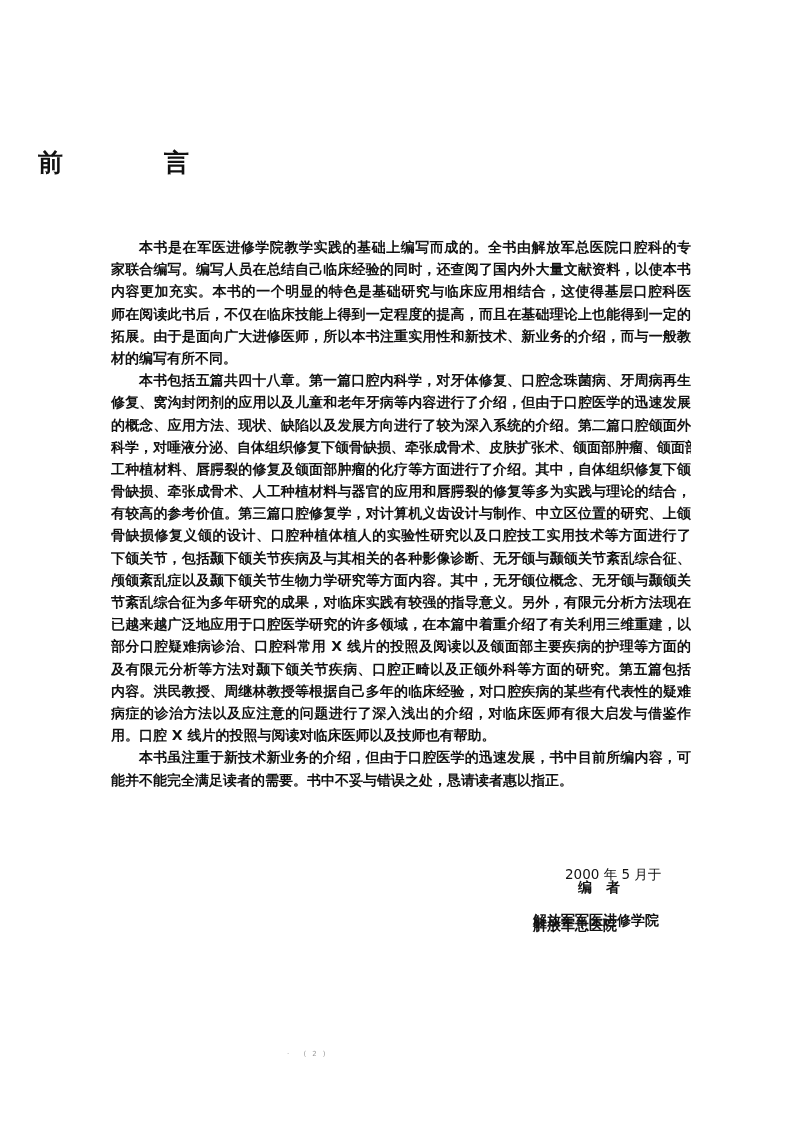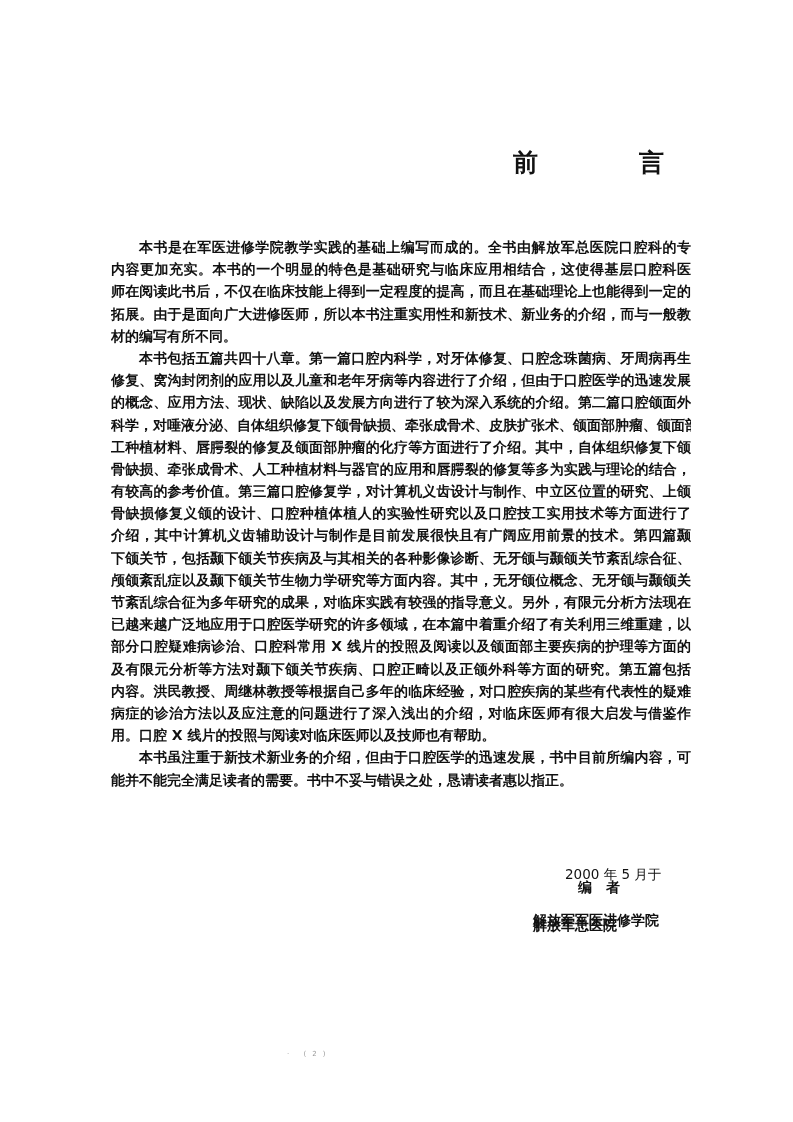--- a/index.html
+++ b/index.html
@@ -4,21 +4,21 @@
 <style>
   html, body { margin: 0; padding: 0; background: #ffffff; }
   body {
     width: 793px; height: 1122px; position: relative; overflow: hidden;
     font-family: "DejaVu Serif", "Liberation Serif", serif;
     color: #111111;
   }
   .page { position: absolute; left: 0; top: 0; width: 793px; height: 1122px; }
   .title {
     position: absolute; top: 146px; left: 0; width: 702px;
-    text-align: right; font-size: 25px; font-weight: bold;
+    text-align: left; font-size: 25px; font-weight: bold;
     letter-spacing: 38px; text-indent: 38px;
     font-family: "DejaVu Sans", sans-serif;
   }
   .body-text {
     position: absolute; left: 111px; top: 236px; width: 580px;
     font-size: 14px; line-height: 22.2px; font-weight: bold;
     font-family: "DejaVu Sans", sans-serif;
   }
   .line {
     display: block; height: 22.2px; white-space: nowrap;
@@ -43,36 +43,36 @@
 <body>
 
 <div class="page">
 
   <div class="title">前　言</div>
 
   <div class="body-text">
 
     <div>
       <span class="line indent">本书是在军医进修学院教学实践的基础上编写而成的。全书由解放军总医院口腔科的专</span>
+      <span class="line">家联合编写。编写人员在总结自己临床经验的同时，还查阅了国内外大量文献资料，以使本书</span>
       <span class="line">内容更加充实。本书的一个明显的特色是基础研究与临床应用相结合，这使得基层口腔科医</span>
       <span class="line">师在阅读此书后，不仅在临床技能上得到一定程度的提高，而且在基础理论上也能得到一定的</span>
       <span class="line">拓展。由于是面向广大进修医师，所以本书注重实用性和新技术、新业务的介绍，而与一般教</span>
       <span class="line last">材的编写有所不同。</span>
     </div>
 
     <div>
       <span class="line indent">本书包括五篇共四十八章。第一篇口腔内科学，对牙体修复、口腔念珠菌病、牙周病再生</span>
       <span class="line">修复、窝沟封闭剂的应用以及儿童和老年牙病等内容进行了介绍，但由于口腔医学的迅速发展</span>
       <span class="line">的概念、应用方法、现状、缺陷以及发展方向进行了较为深入系统的介绍。第二篇口腔颌面外</span>
       <span class="line">科学，对唾液分泌、自体组织修复下颌骨缺损、牵张成骨术、皮肤扩张术、颌面部肿瘤、颌面部人</span>
       <span class="line">工种植材料、唇腭裂的修复及颌面部肿瘤的化疗等方面进行了介绍。其中，自体组织修复下颌</span>
       <span class="line">骨缺损、牵张成骨术、人工种植材料与器官的应用和唇腭裂的修复等多为实践与理论的结合，</span>
       <span class="line">有较高的参考价值。第三篇口腔修复学，对计算机义齿设计与制作、中立区位置的研究、上颌</span>
       <span class="line">骨缺损修复义颌的设计、口腔种植体植人的实验性研究以及口腔技工实用技术等方面进行了</span>
-      <span class="line">介绍，其中计算机义齿辅助设计与制作是目前发展很快且有广阔应用前景的技术。第四篇颞</span>
       <span class="line">下颌关节，包括颞下颌关节疾病及与其相关的各种影像诊断、无牙颌与颞颌关节紊乱综合征、</span>
       <span class="line">颅颌紊乱症以及颞下颌关节生物力学研究等方面内容。其中，无牙颌位概念、无牙颌与颞颌关</span>
       <span class="line">节紊乱综合征为多年研究的成果，对临床实践有较强的指导意义。另外，有限元分析方法现在</span>
       <span class="line">已越来越广泛地应用于口腔医学研究的许多领域，在本篇中着重介绍了有关利用三维重建，以</span>
       <span class="line">部分口腔疑难病诊治、口腔科常用 X 线片的投照及阅读以及颌面部主要疾病的护理等方面的</span>
       <span class="line">及有限元分析等方法对颞下颌关节疾病、口腔正畸以及正颌外科等方面的研究。第五篇包括</span>
       <span class="line">内容。洪民教授、周继林教授等根据自己多年的临床经验，对口腔疾病的某些有代表性的疑难</span>
       <span class="line">病症的诊治方法以及应注意的问题进行了深入浅出的介绍，对临床医师有很大启发与借鉴作</span>
       <span class="line last">用。口腔 X 线片的投照与阅读对临床医师以及技师也有帮助。</span>
     </div>

